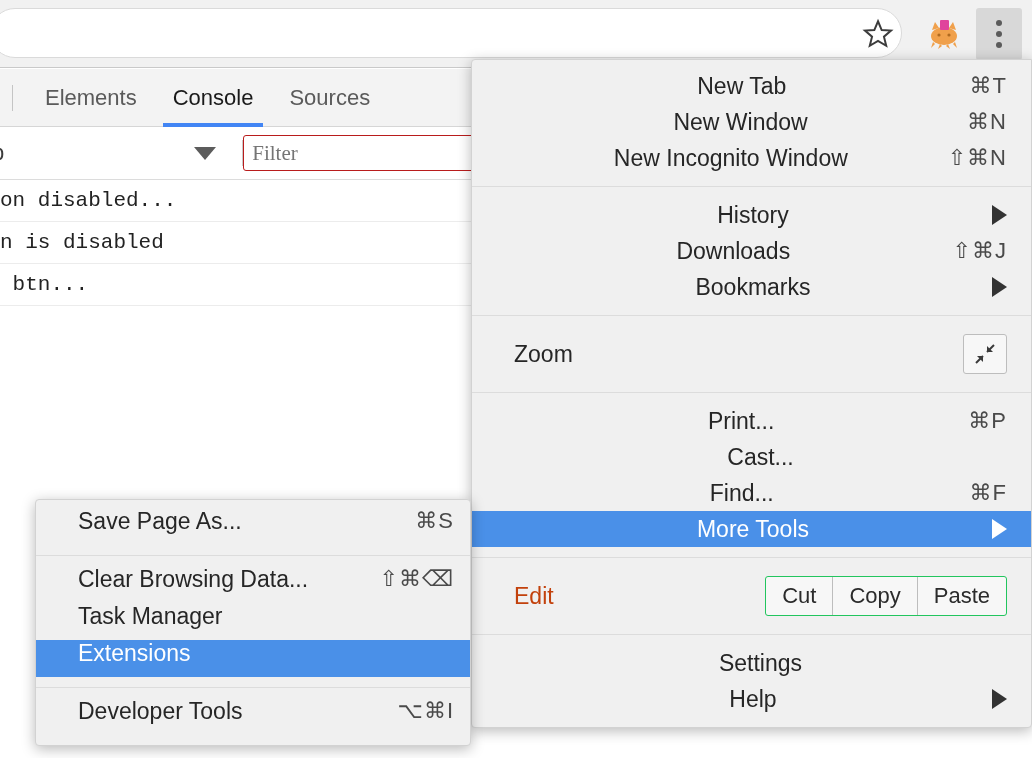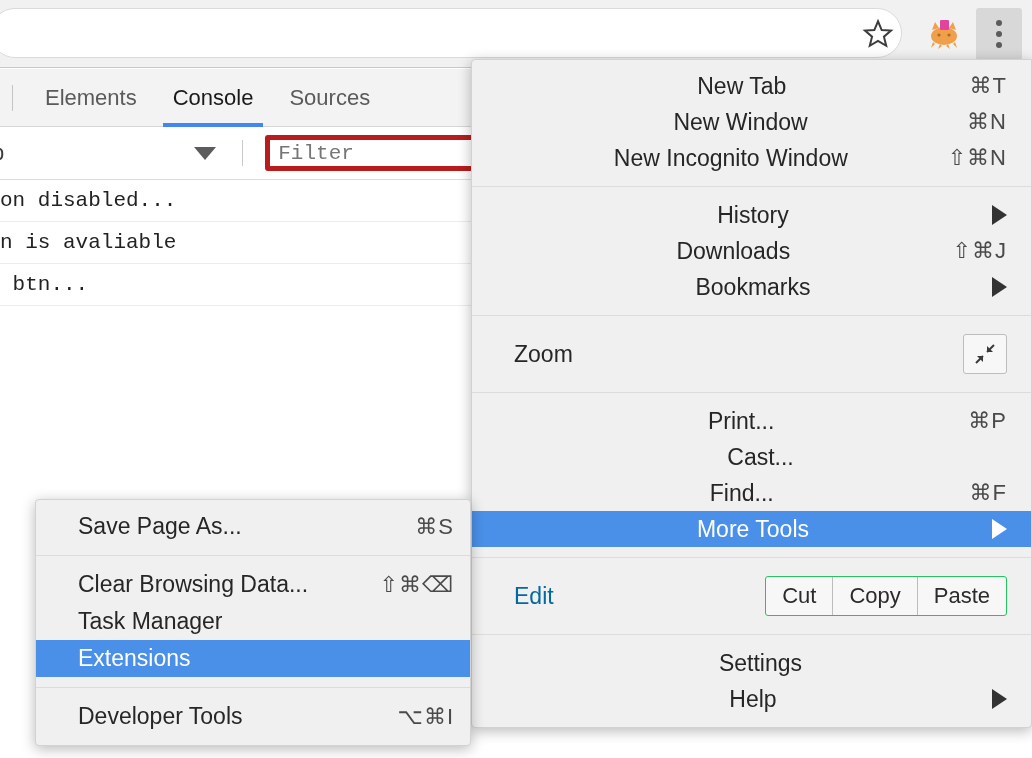--- a/index.html
+++ b/index.html
@@ -68,23 +68,23 @@
   }
   .ctx-label { font-size: 22px; color: #3c3c3c; margin-left: -8px; }
   .caret-down {
     margin-left: 190px;
     width: 0; height: 0;
     border-left: 11px solid transparent; border-right: 11px solid transparent;
     border-top: 13px solid #5c5c5c;
   }
   .tb-sep { width: 1px; height: 26px; background: #c9c9c9; margin-left: 26px; }
   .filter-input {
-    margin-left: 22px; width: 270px; height: 36px;
-    border: 5px solid #b91c1c; border-radius: 3px; background: #fff;
-    font-family: Liberation Mono, monospace; font-size: 21px;
+    width: 270px; height: 36px;
+    border: 1px solid #b91c1c; border-radius: 3px; background: #fff;
+    font-family: Liberation Serif, serif; font-size: 21px;
     color: #6a6a6a; padding: 0 8px; outline: none;
   }
   .console-body { position: absolute; left: 0; top: 111px; width: 700px; background: #fff; }
   .log-line {
     height: 42px; display: flex; align-items: center;
     border-bottom: 1px solid #ececec;
     font-family: "Liberation Mono", monospace; font-size: 21px; color: #222;
     padding-left: 0; white-space: pre;
   }
 
@@ -131,39 +131,39 @@
   .plus-wrap::before { left: 0; top: 9.5px; width: 22px; height: 3px; }
   .plus-wrap::after { top: 0; left: 9.5px; width: 3px; height: 22px; }
   .fs-btn {
     margin-left: 26px; width: 44px; height: 40px;
     border: 1px solid #bdbdbd; border-radius: 3px; background: #f7f7f7;
     display: flex; align-items: center; justify-content: center;
   }
 
   
   .edit-row { height: 56px; display: flex; align-items: center; padding: 0 24px 0 42px; }
-  .edit-label { font-size: 23px; color: #0369a1; flex: 1; }
+  .edit-label { font-size: 23px; color: #c2410c; flex: 1; }
   .edit-group { display: flex; border: 1px solid #22c55e; border-radius: 3px; background: #f7f7f7; height: 40px; }
   .edit-group > div {
     display: flex; align-items: center; justify-content: center;
     padding: 0 16px; font-size: 22px; color: #2b2b2b;
     border-right: 1px solid #bdbdbd;
   }
   .edit-group > div:last-child { border-right: none; }
 
   
   .submenu {
     position: absolute; left: 35px; top: 499px; width: 436px;
     background: #f0f0f0;
     border: 1px solid #d2d2d2; border-radius: 4px;
     box-shadow: 0 3px 14px rgba(0,0,0,0.28);
     padding: 8px 0 10px 0;
   }
   .smi {
-    height: 37px; display: flex; align-items: center;
+    height: 37px; display: flex; align-items: flex-start;
     padding: 0 16px 0 42px; font-size: 23px; color: #262626;
   }
   .smi .label { flex: 1; white-space: nowrap; }
   .smi .accel { font-size: 22px; color: #4a4a4a; white-space: nowrap; letter-spacing: 1px; }
   .smi.highlight { background: #4a90e8; }
   .smi.highlight .label { color: #ffffff; }
 </style>
 </head>
 <body>
 
@@ -212,21 +212,21 @@
 
     <div class="dt-toolbar2">
       <span class="ctx-label">p</span>
       <span class="caret-down"></span>
       <span class="tb-sep"></span>
       <input class="filter-input" type="text" placeholder="Filter" style="">
     </div>
 
     <div class="console-body">
       <div class="log-line">on disabled...</div>
-      <div class="log-line">n is avaliable</div>
+      <div class="log-line">n is disabled</div>
       <div class="log-line"> btn...</div>
     </div>
   </div>
 
   <div class="menu">
 
     <div class="mi">
       <span class="label">New Tab</span>
       <span class="accel">⌘T</span>
     </div>

